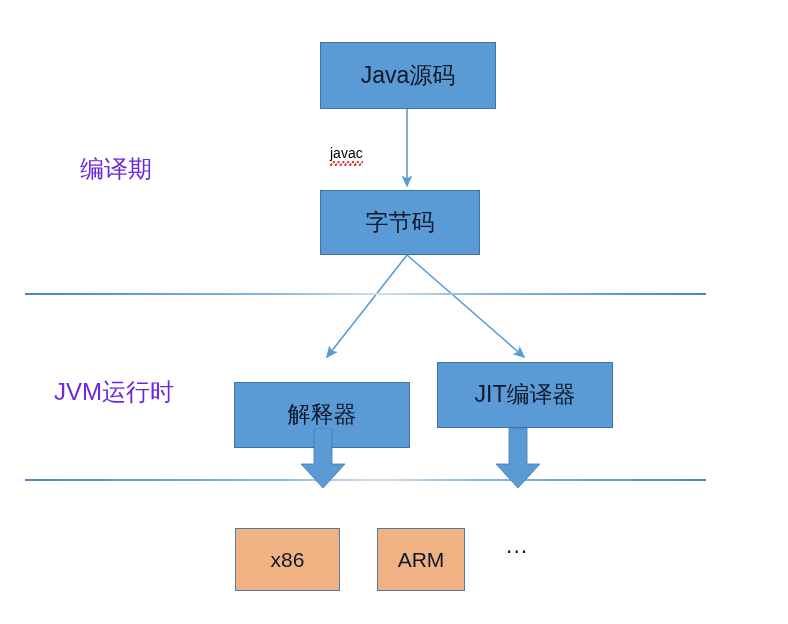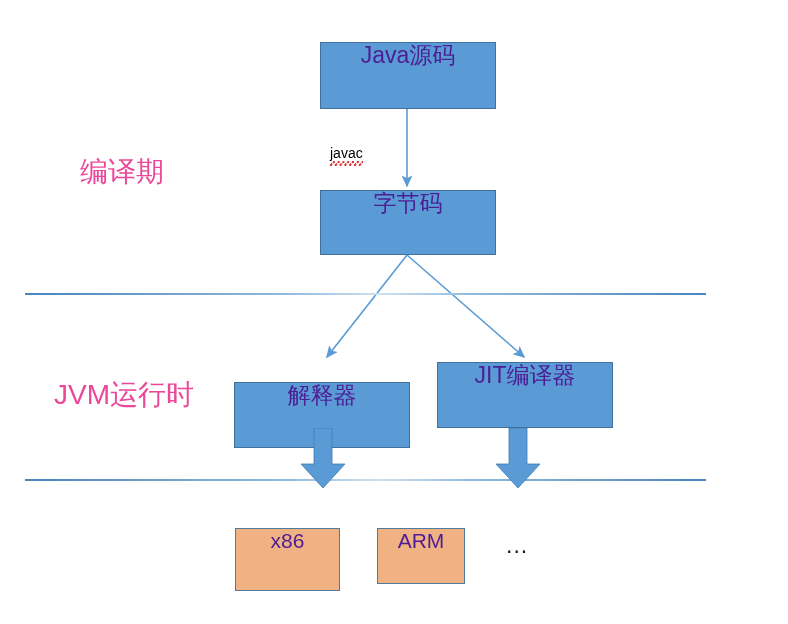--- a/index.html
+++ b/index.html
@@ -16,43 +16,43 @@
     height: 624px;
     background: #ffffff;
     overflow: hidden;
   }
 
   
   .node {
     position: absolute;
     box-sizing: border-box;
     display: flex;
-    align-items: flex-start;
+    align-items: center;
     justify-content: center;
-    color: #4c1d95;
+    color: #0f172a;
     text-align: center;
     line-height: 1.1;
   }
   .node.blue {
     background: #5B9BD5;
     border: 1px solid #41719C;
     font-size: 23px;
   }
   .node.orange {
     background: #F0B183;
     border: 1px solid #4E7CA1;
     font-size: 21px;
     margin-top: 13px;
   }
 
   
   .stage-label {
     position: absolute;
-    color: #ec4899;
-    font-size: 28px;
+    color: #6d28d9;
+    font-size: 24px;
     white-space: nowrap;
   }
   .edge-label {
     position: absolute;
     color: #000000;
     font-size: 14px;
     white-space: nowrap;
   }
   .edge-label .misspelled {
     
@@ -119,37 +119,37 @@
   <div class="divider" style="left:25px; top:479px; width:681px;"></div>
 
   <div class="stage-label" style="left:80px; top:153px;">编译期</div>
 
   <div class="stage-label" style="left:54px; top:376px;">JVM运行时</div>
 
   <div class="node blue" style="left:320px; top:42px; width:176px; height:67px;">
     <span>Java源码</span>
   </div>
 
-  <div class="node blue" style="left:320px; top:190px; width:176px; height:65px;">
+  <div class="node blue" style="left:320px; top:190px; width:160px; height:65px;">
     <span>字节码</span>
   </div>
 
   <div class="node blue" style="left:234px; top:382px; width:176px; height:66px;">
     <span>解释器</span>
   </div>
 
   <div class="node blue" style="left:437px; top:362px; width:176px; height:66px;">
     <span>JIT编译器</span>
   </div>
 
   <div class="node orange" style="left:235px; top:515px; width:105px; height:63px;">
     <span>x86</span>
   </div>
 
-  <div class="node orange" style="left:377px; top:515px; width:88px; height:56px;">
+  <div class="node orange" style="left:377px; top:515px; width:88px; height:63px;">
     <span>ARM</span>
   </div>
 
   <div class="edge-label" style="left:330px; top:145px;">
     <span class="misspelled">javac</span>
   </div>
 
   <svg class="block-arrow" viewBox="0 0 46 62" style="left:300px; top:428px;" xmlns="http://www.w3.org/2000/svg">
     <path d="M14,0 L32,0 L32,36 L45,36 L23,60 L1,36 L14,36 Z" fill="#5B9BD5" stroke="#3E7CB1" stroke-width="0.8" stroke-linejoin="round"></path>
   </svg>

